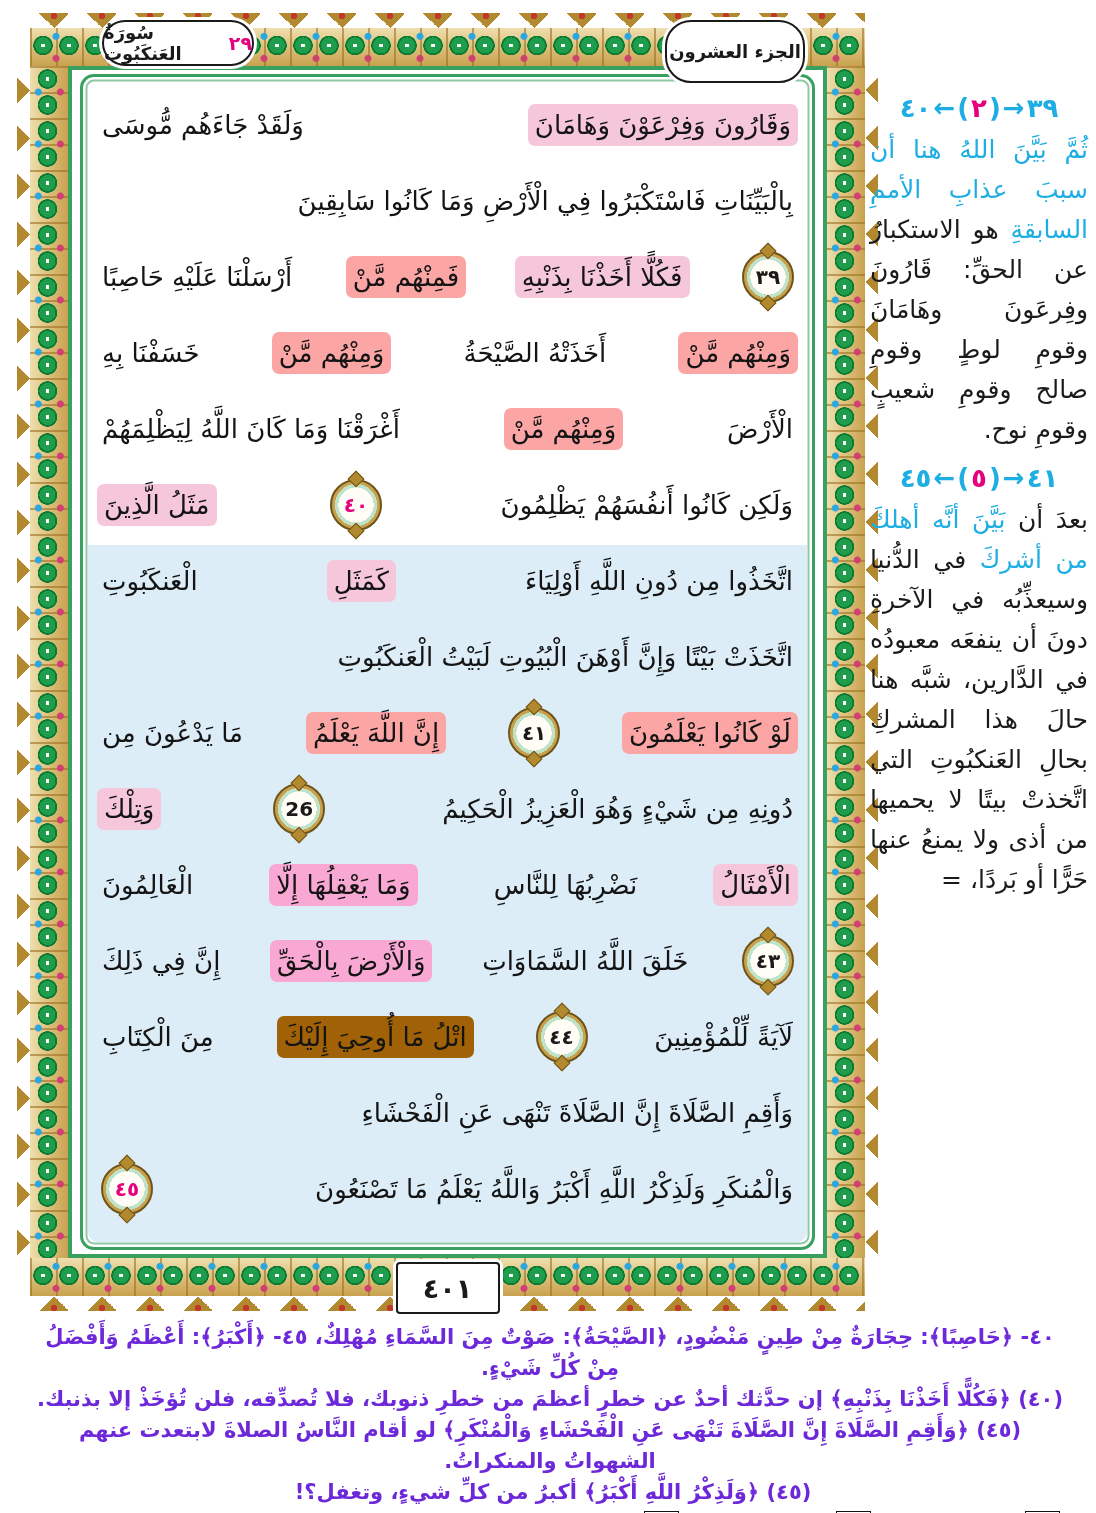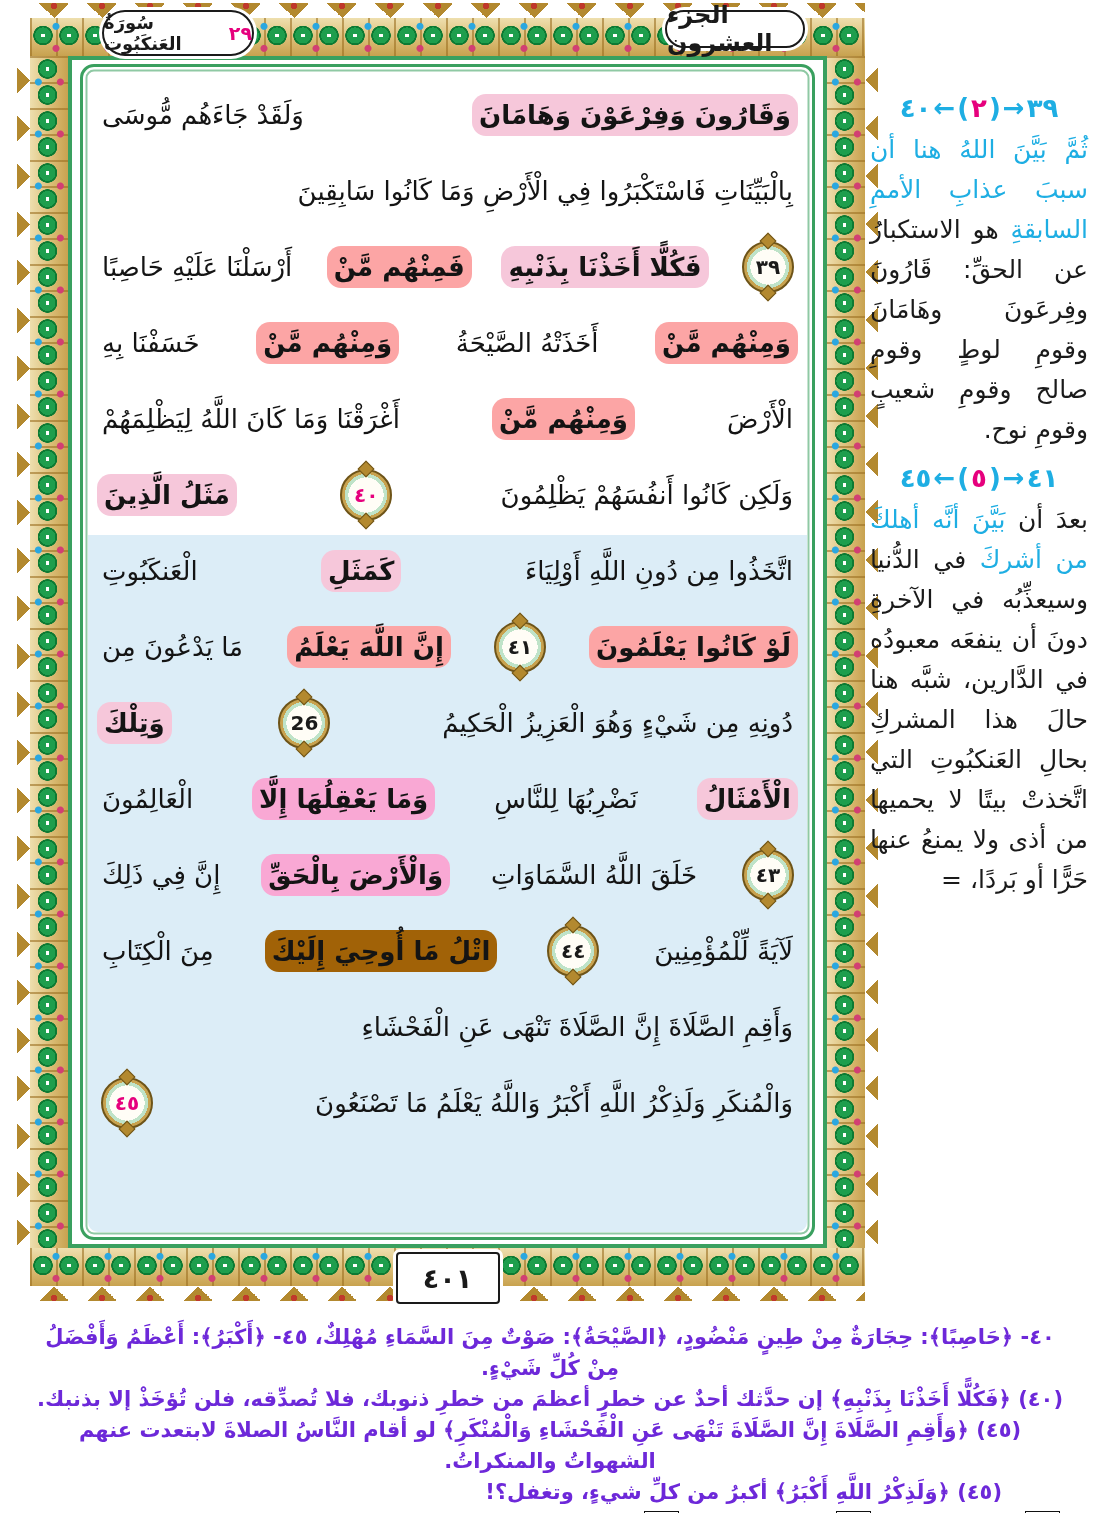--- a/index.html
+++ b/index.html
@@ -1,20 +1,20 @@
 <!DOCTYPE html>
 <html lang="ar"><head>
 <meta charset="utf-8">
 <style>
   * { margin:0; padding:0; box-sizing:border-box; }
   body { background:#fff; font-family:"DejaVu Sans", sans-serif; }
   .page { position:relative; width:1096px; height:1513px; background:#fff; overflow:hidden; }
 
   
-  .frame { position:absolute; left:30px; top:2px; width:835px; height:1298px; }
+  .frame { position:absolute; left:30px; top:12px; width:835px; height:1298px; }
 
   .strip { position:absolute; }
   .strip-h {
     height:42px; left:0; right:0;
     background-image:
       radial-gradient(circle at 13px 46%, #fff 0 2px, #1e9e4d 2px 8px, #0d7a33 8px 9.5px, rgba(0,0,0,0) 10px),
       radial-gradient(circle at 26px 80%, #d23f73 0 3px, rgba(0,0,0,0) 4px),
       radial-gradient(circle at 26px 22%, #2aa7e0 0 3px, rgba(0,0,0,0) 4px),
       linear-gradient(90deg, rgba(156,112,34,.6) 0 2px, rgba(0,0,0,0) 2px 26px),
       linear-gradient(180deg, #eedfae 0%, #d9ba72 60%, #c8a24f 100%);
@@ -45,36 +45,36 @@
   .strip-left::before { content:""; position:absolute; top:0; bottom:0; left:-13px; width:13px;
       background: conic-gradient(from 225deg at 100% 50%, #b3892f 0 90deg, rgba(0,0,0,0) 90deg) 0 0/13px 48px repeat-y; }
   .strip-right { right:0; border-left:4px solid #3aa05f; }
   .strip-right::after { content:""; position:absolute; top:0; bottom:0; right:-13px; width:13px;
       background: conic-gradient(from 45deg at 0% 50%, #b3892f 0 90deg, rgba(0,0,0,0) 90deg) 0 0/13px 48px repeat-y; }
 
   .cartouche { position:absolute; background:#fff; border:2.5px solid #1a1a1a; border-radius:26px;
       display:flex; align-items:center; justify-content:center; gap:7px; z-index:5;
       font-weight:bold; color:#1a1a1a; box-shadow:0 0 0 3px #fff; }
   .cartouche-surah { left:72px; top:8px; width:152px; height:46px; font-size:18px; }
-  .cartouche-juz { right:60px; top:8px; width:140px; height:38px; font-size:24px; }
+  .cartouche-juz { right:60px; top:8px; width:140px; height:63px; font-size:18px; }
   .cartouche-pageno { left:50%; transform:translateX(-50%); bottom:-4px; width:104px; height:52px;
       font-size:27px; border-radius:4px; }
   .surah-num { color:#e6007d; font-size:19px; }
 
   
   .text-panel { position:absolute; left:50px; right:50px; top:62px; bottom:60px;
       border:3px solid #3aa05f; border-radius:14px; box-shadow:inset 0 0 0 2.5px #fff, inset 0 0 0 4.5px #8fc9a4;
       background:#fff; overflow:hidden; }
   .blue-fill { position:absolute; left:5px; right:5px; bottom:5px; top:468px; background:#dcedf7;
       border-radius:0 0 10px 10px; z-index:0; }
   .quran-lines { position:absolute; left:14px; right:14px; top:10px; z-index:1; direction:rtl; }
   .qline { height:76px; display:flex; align-items:center; justify-content:space-between;
       white-space:nowrap; font-size:26px; color:#141414; gap:2px; }
   .qseg { padding:0 5px; }
-  .hl { padding:6px 7px; border-radius:14px;font-weight:bold; }
+  .hl { padding:6px 7px; border-radius:7px; }
   .hl-pink   { background:#f6c7da; }
   .hl-yellow { background:#fca5a5; }
   .hl-grey   { background:#f9a8d4; }
   .hl-green  { background:#a16207; }
 
   .medallion { flex:0 0 auto; width:52px; height:52px; border-radius:50%;
       background: radial-gradient(circle, #fffdf6 0 52%, #bfe3c8 52% 62%, #c8a24f 62% 78%, #9a7526 78% 100%);
       border:2px solid #6e5418; display:flex; align-items:center; justify-content:center;
       font-size:20px; font-weight:bold; color:#1a1a1a; position:relative; margin:0 4px; }
   .medallion::before, .medallion::after { content:""; position:absolute; left:50%; width:10px; height:10px;
@@ -86,21 +86,21 @@
   .tafsir { position:absolute; left:870px; top:86px; width:218px; direction:rtl; text-align:justify; }
   .range-header { direction:ltr; display:flex; justify-content:center; align-items:center; gap:2px;
       font-size:26px; font-weight:bold; color:#1eaee3; height:44px; }
   .range-count { color:#e6007d; }
   .tafsir p { font-size:25px; font-weight:normal; line-height:40px; color:#1a1a1a; margin-bottom:6px; }
   .cyan { color:#1eaee3; }
 
   
   .footnotes { position:absolute; left:34px; top:1322px; width:1032px; direction:rtl; }
   .fnote { font-size:21px; font-weight:bold; color:#6d28d9; line-height:31px; text-align:center; }
-  .fnote-indent { text-align:right; padding-left:70px; padding-right:64px; }
+  .fnote-indent { text-align:center; padding-left:70px; padding-right:64px; }
   .refs { font-size:21px; font-weight:bold; color:#111; text-align:right; padding-left:8px; margin-top:3px; }
   .ref-box { display:inline-block; border:1.6px solid #111; padding:0 5px; margin-right:6px; font-size:19px; line-height:24px; }
 </style>
 </head>
 <body>
 
 <div class="page">
 
   <div class="frame">
     <div class="strip strip-h strip-top"></div>
@@ -148,20 +148,23 @@
           </div>
           <div class="qline">
             <span class="qseg">وَلَكِن كَانُوا أَنفُسَهُمْ يَظْلِمُونَ</span>
             <span class="medallion num-magenta">٤٠</span>
             <span class="qseg hl hl-pink">مَثَلُ الَّذِينَ</span>
           </div>
           <div class="qline">
             <span class="qseg">اتَّخَذُوا مِن دُونِ اللَّهِ أَوْلِيَاءَ</span>
             <span class="qseg hl hl-pink">كَمَثَلِ</span>
             <span class="qseg">الْعَنكَبُوتِ</span>
+          </div>
+          <div class="qline">
+            <span class="qseg">اتَّخَذَتْ بَيْتًا وَإِنَّ أَوْهَنَ الْبُيُوتِ لَبَيْتُ الْعَنكَبُوتِ</span>
           </div>
           <div class="qline">
             <span class="qseg hl hl-yellow">لَوْ كَانُوا يَعْلَمُونَ</span>
             <span class="medallion">٤١</span>
             <span class="qseg hl hl-yellow">إِنَّ اللَّهَ يَعْلَمُ</span>
             <span class="qseg">مَا يَدْعُونَ مِن</span>
           </div>
           <div class="qline">
             <span class="qseg">دُونِهِ مِن شَيْءٍ وَهُوَ الْعَزِيزُ الْحَكِيمُ</span>
             <span class="medallion">26</span>

